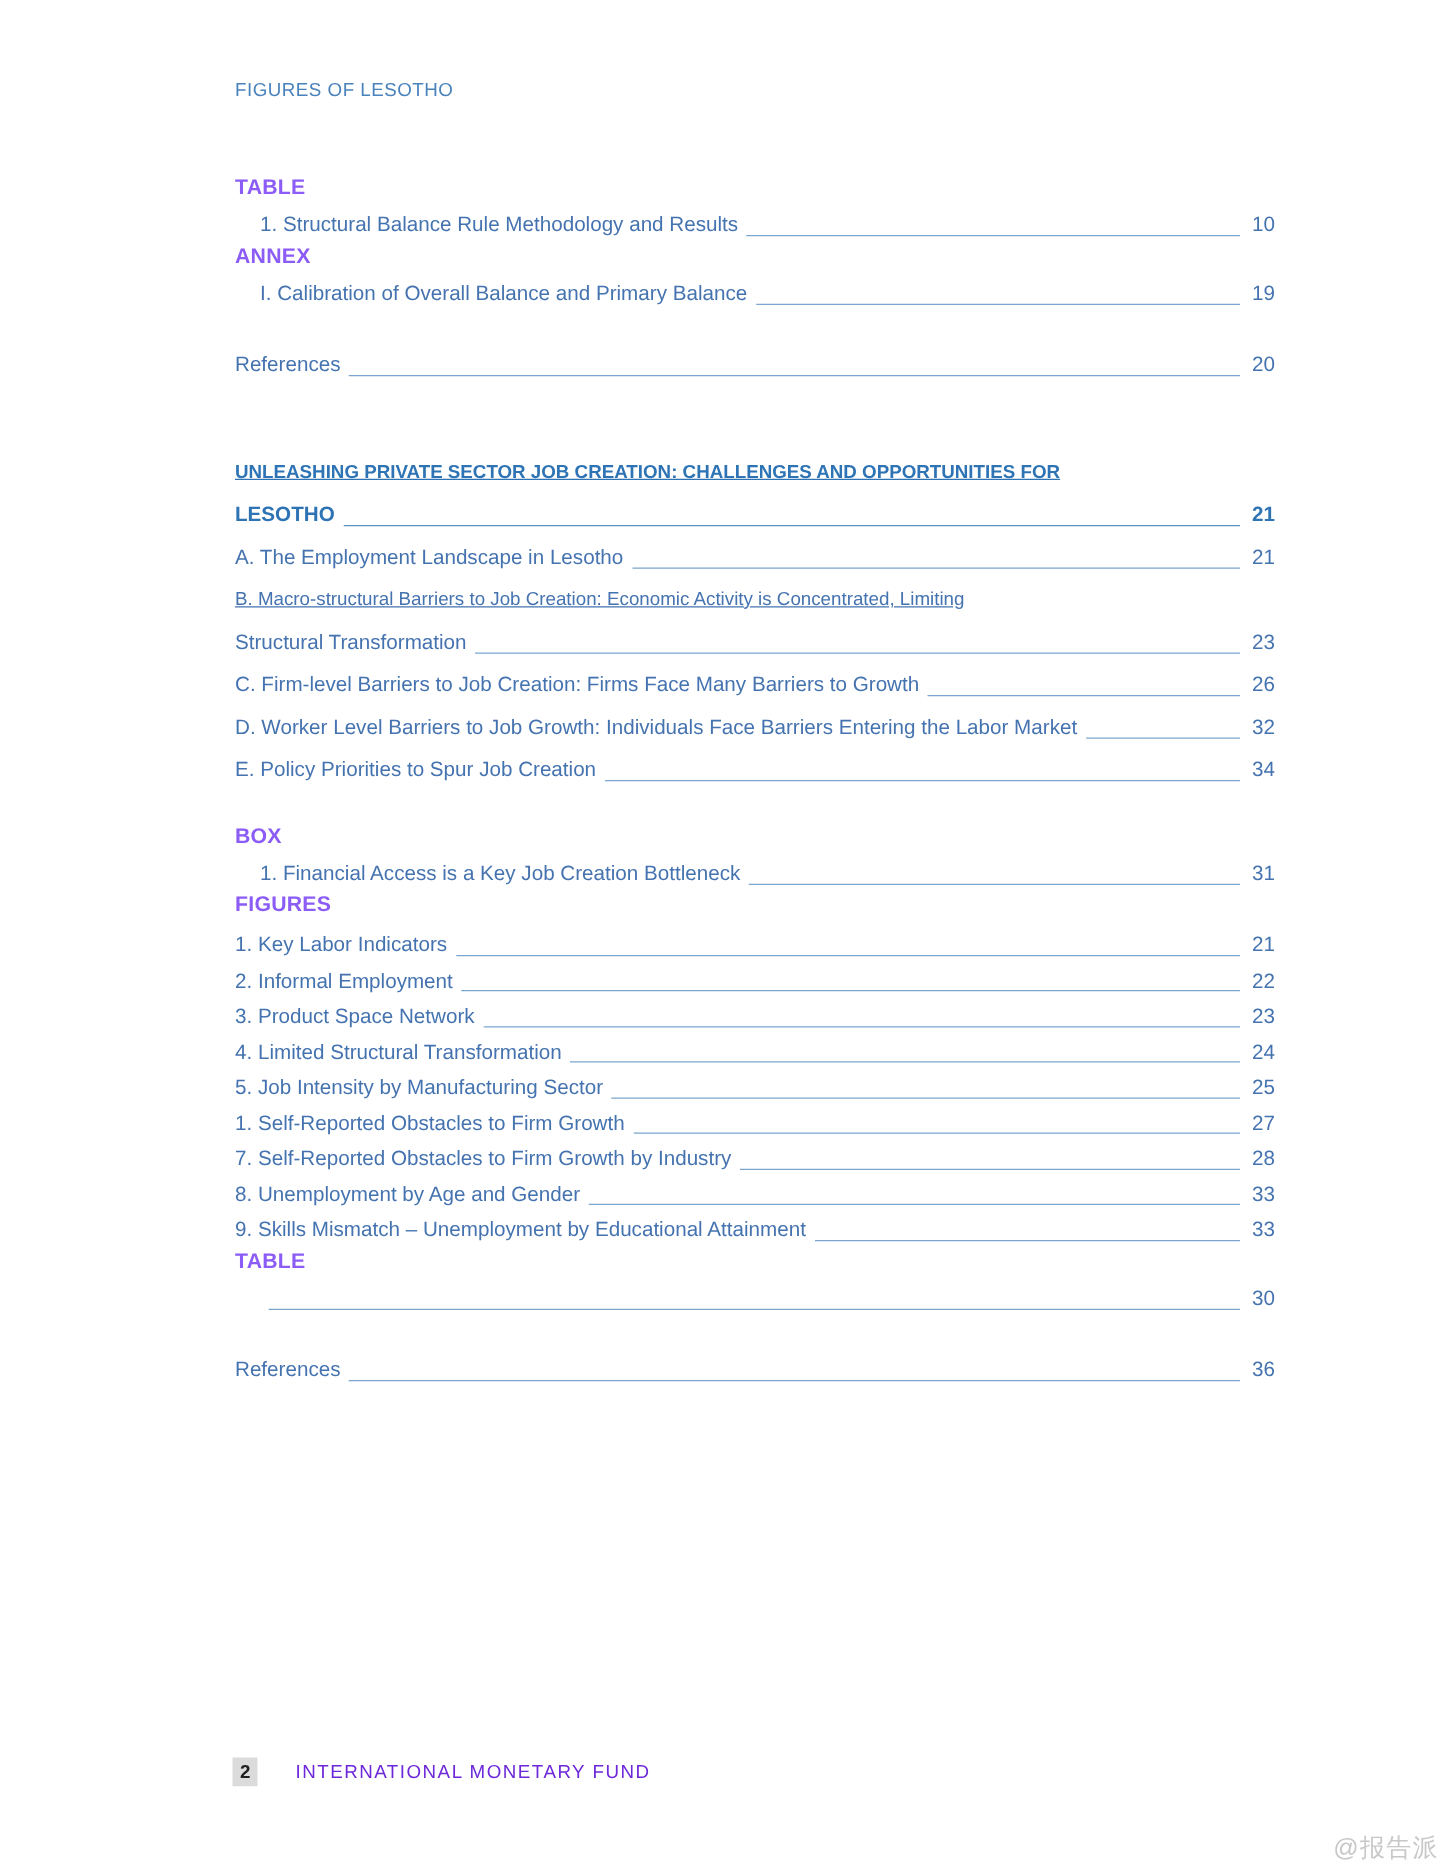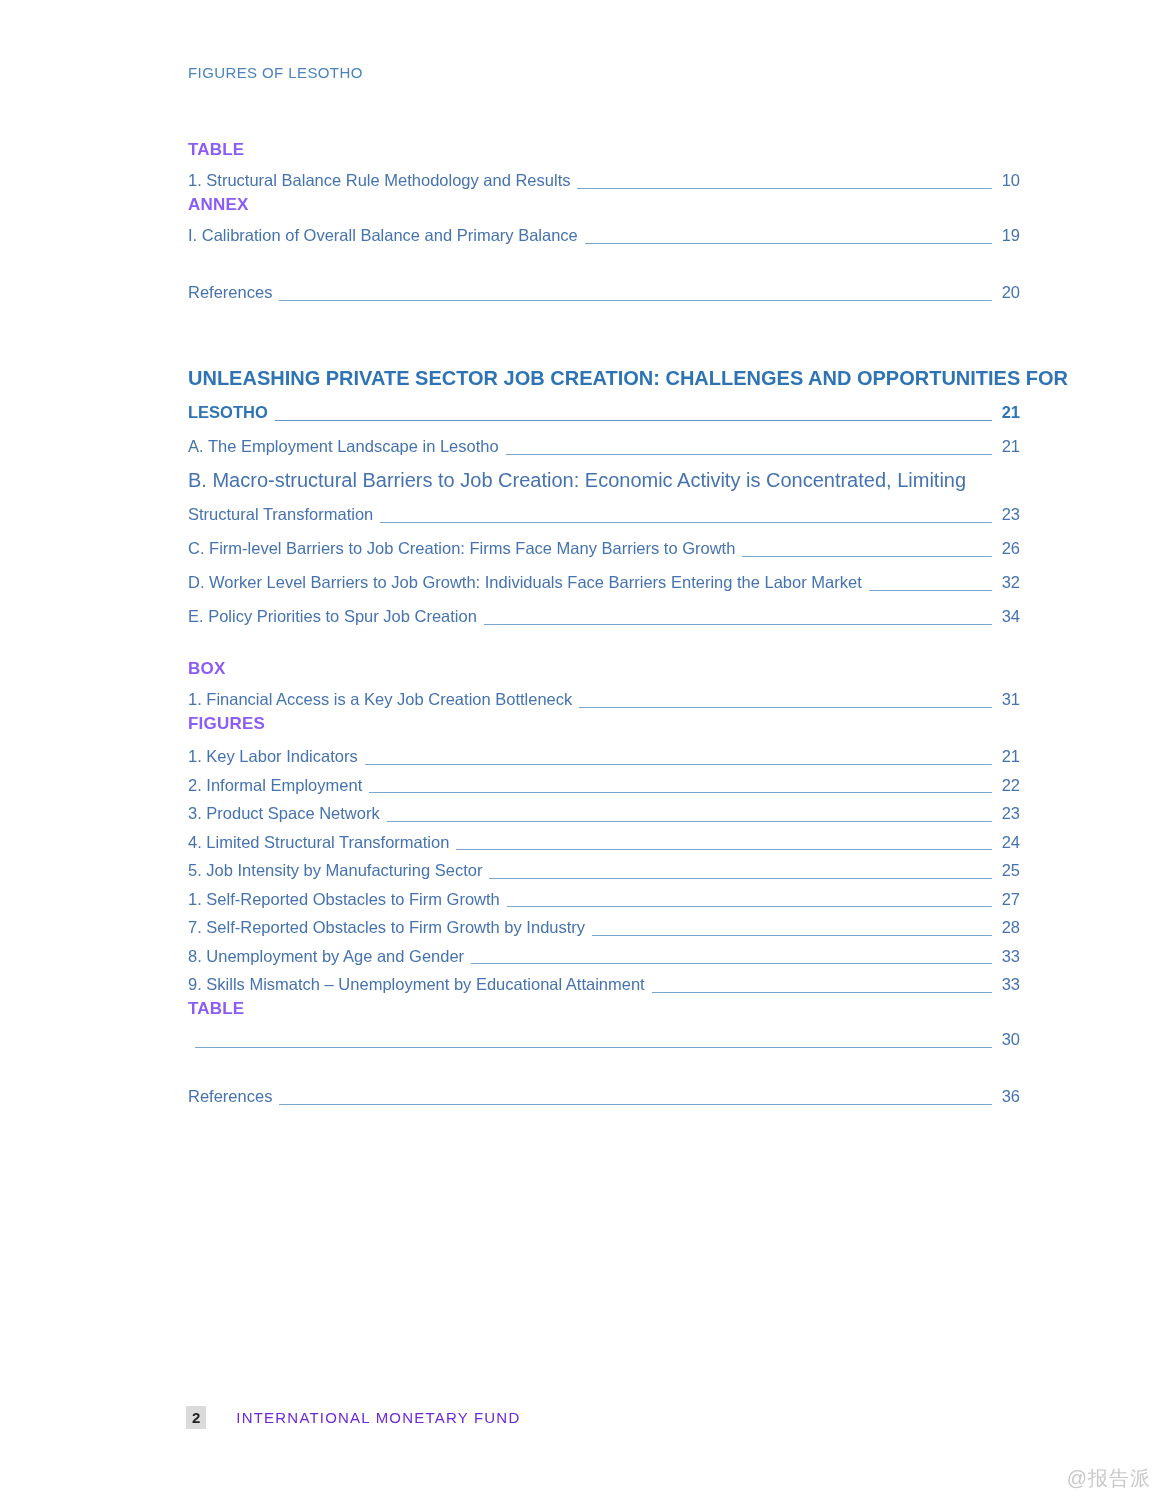--- a/index.html
+++ b/index.html
@@ -29,27 +29,27 @@
   .row .lbl { white-space:nowrap; }
   .row .pg  { white-space:nowrap; }
   .leader {
     flex:1 1 auto; min-width:8px;
     border-bottom:1.5px solid #7AA5CE;
     margin:0 10px 6px 7px;
   }
   .lh34 { line-height:34px; }
   .lh34 .leader { margin-bottom:8px; }
   .wrapline {
-    font-size:20px; line-height:34px; color:#4573B0; white-space:nowrap;
+    font-size:15px; line-height:34px; color:#4573B0; white-space:nowrap;text-decoration:underline;
   }
   .bold, .bold .lbl, .bold .pg { font-weight:bold; color:#2E74B5; }
   .bold .leader { border-bottom-color:#5E93C6; }
 
   .mt-sec1   { margin-top:58px; }
-  .mt-row    { margin-top:6px;  }
+  .mt-row    { margin-top:6px;margin-left:20px;  }
   .mt-sec    { }
   .mt-refs   { margin-top:28px; }
   .mt-big    { margin-top:54px; }
   .mt-box    { margin-top:26px; }
   .fig-row   { line-height:28.5px; }
   .mt-figrow { margin-top:8px; }
 
   .footer {
     position:absolute; left:186px; top:1406px;
     display:flex; align-items:center;

